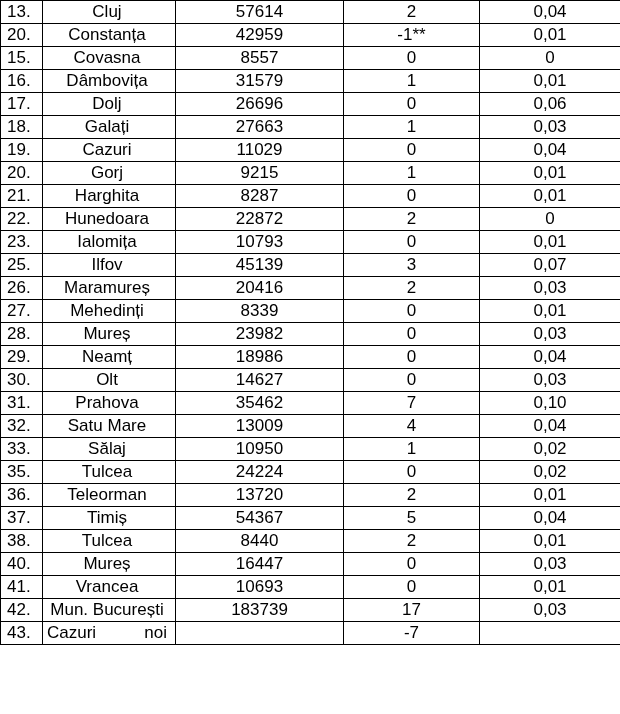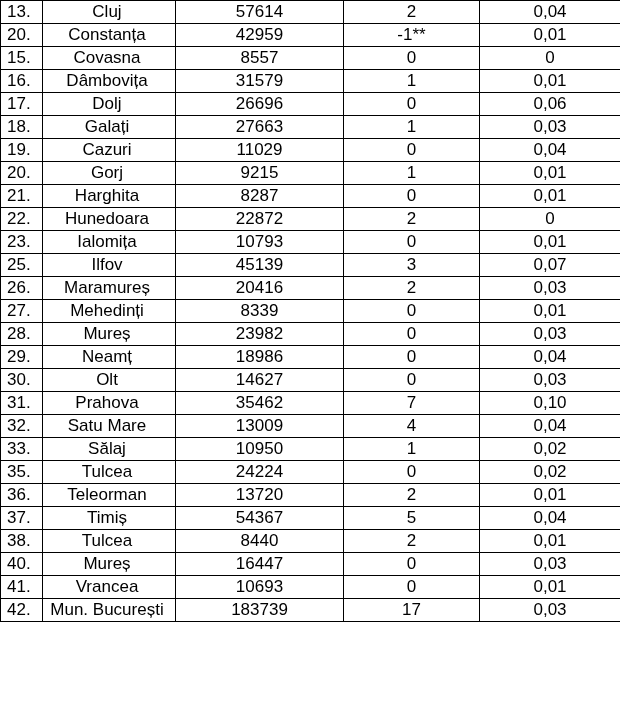--- a/index.html
+++ b/index.html
@@ -236,14 +236,26 @@
         <td class="col-center">0</td>
         <td class="col-center">0,01</td>
       </tr>
       <tr>
         <td class="col-num">42.</td>
         <td class="col-name">Mun. București</td>
         <td class="col-center">183739</td>
         <td class="col-center">17</td>
         <td class="col-center">0,03</td>
       </tr>
+      <tr>
+        <td class="col-num">43.</td>
+        <td class="col-name">
+          <span class="justify-wrap">
+            <span>Cazuri</span>
+            <span>noi</span>
+          </span>
+        </td>
+        <td class="col-center"></td>
+        <td class="col-center">-7</td>
+        <td class="col-center"></td>
+      </tr>
     </tbody>
 </table>
 
 </body></html>

